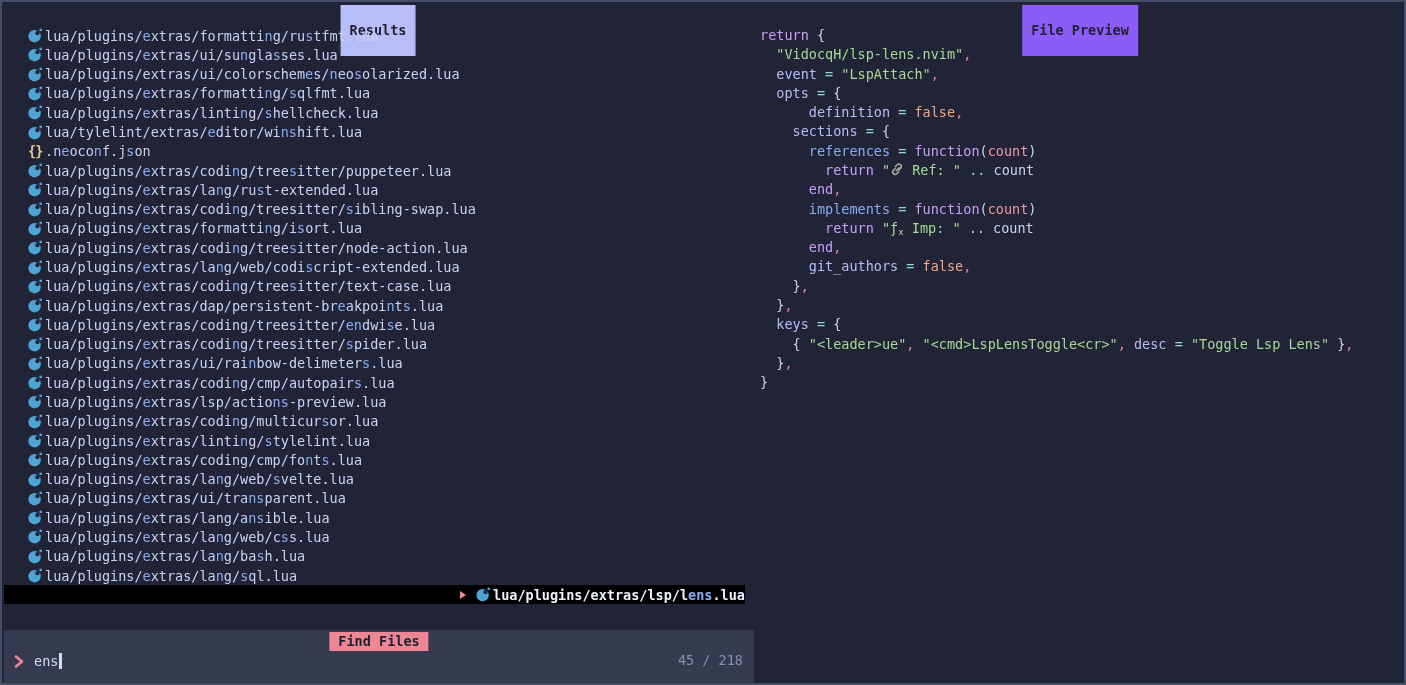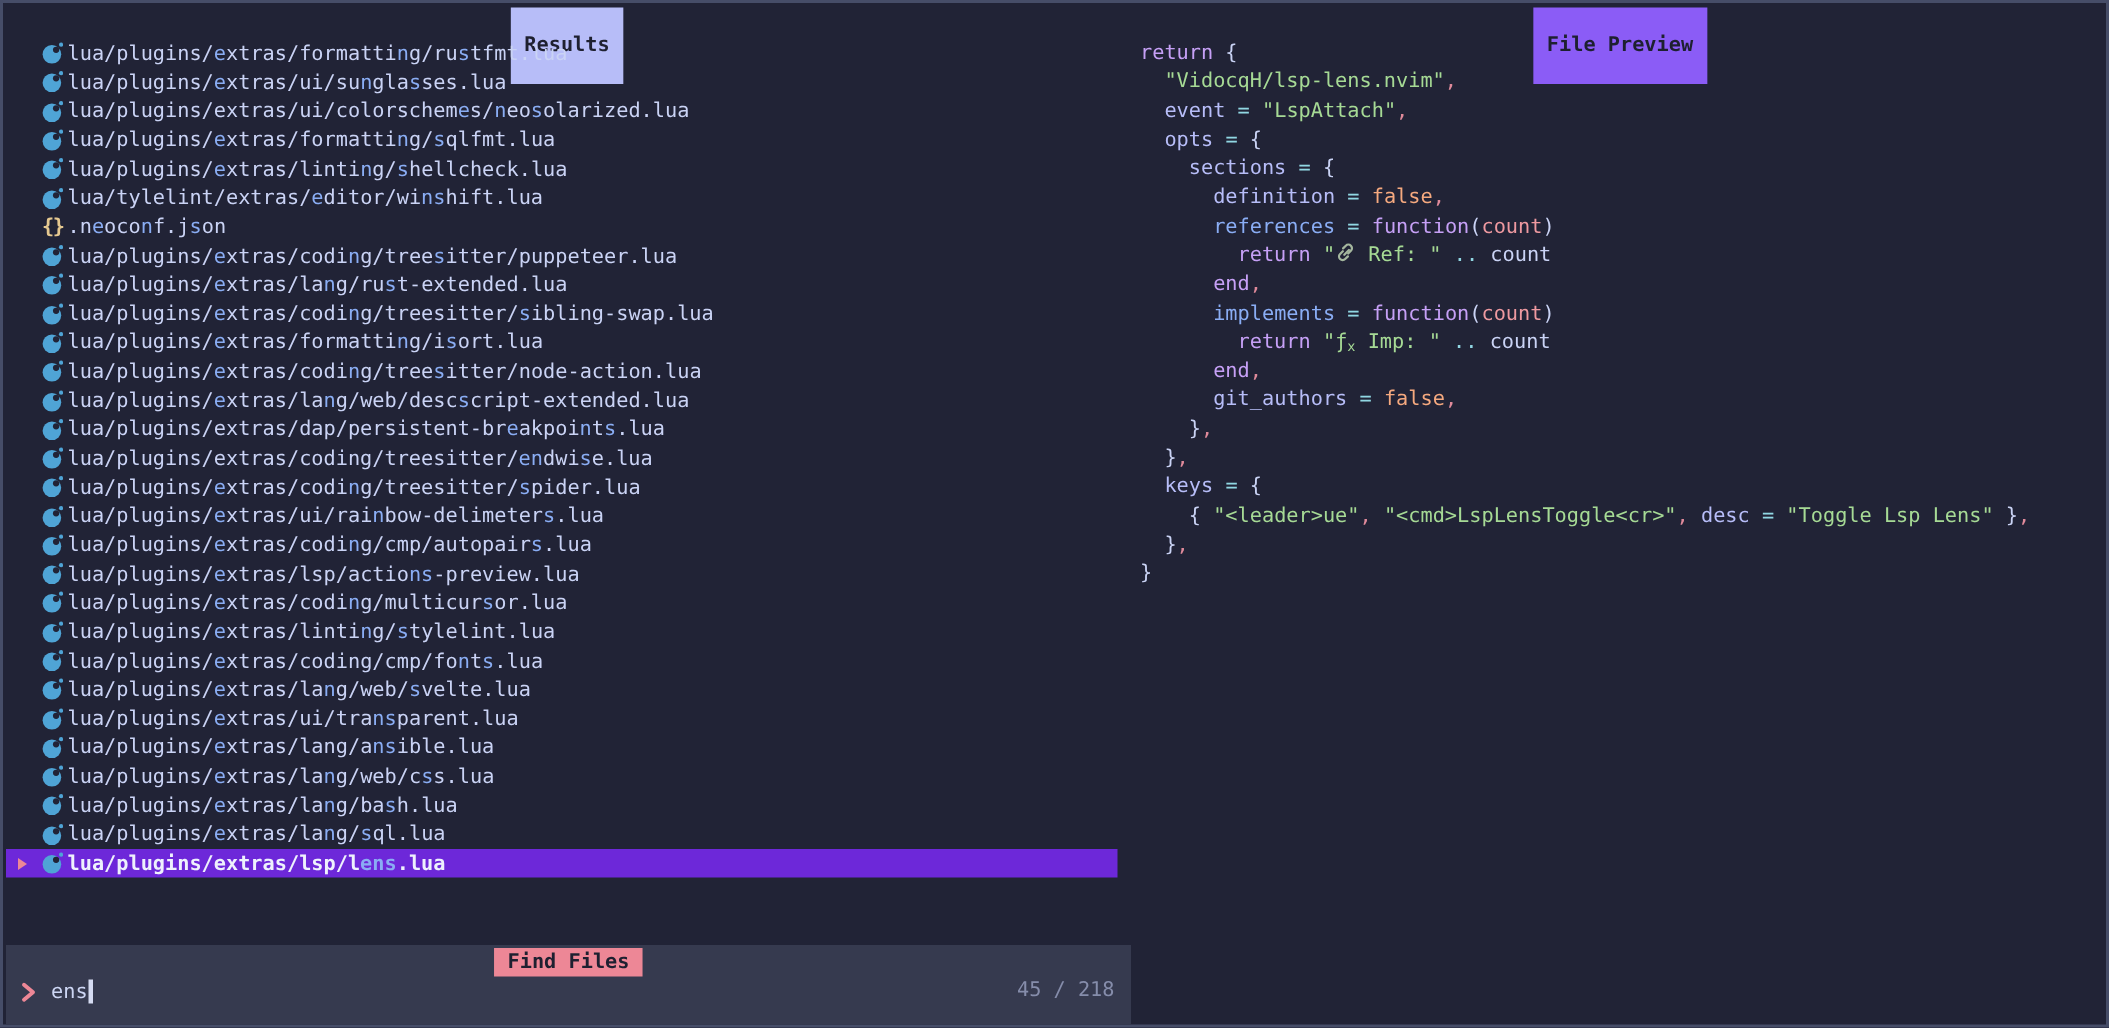--- a/index.html
+++ b/index.html
@@ -20,21 +20,21 @@
   }
   #results-title{left:50%;transform:translateX(-50%);}
   #preview-title{left:50%;transform:translateX(-50%);}
   #results-pane{position:absolute;left:0;top:0;width:752px;height:628px;}
   #preview-pane{position:absolute;left:752px;top:0;width:652px;height:683px;}
   #results-list{position:absolute;left:2px;top:24px;width:748px;}
   .row{
     height:19.29px;display:flex;align-items:center;
     padding-left:8px;width:733px;white-space:pre;
   }
-  .row.selected{background:#6d28d9;font-weight:bold;color:#eef1fd;}
+  .row.selected{background:#000000;font-weight:bold;color:#eef1fd;justify-content:flex-end;}
   .caret-slot{width:16px;display:inline-flex;align-items:center;flex:none;}
   .caret-tri{
     width:0;height:0;border-left:6px solid #ed8796;
     border-top:4.5px solid transparent;border-bottom:4.5px solid transparent;
   }
   .icon-slot{width:17px;flex:none;display:inline-flex;align-items:center;}
   .json-glyph{color:#e5c890;font-weight:bold;letter-spacing:-1px;}
   .m{color:#8aadf4;}
   .row.selected .m{color:#8aadf4;}
   #code{position:absolute;left:6px;top:24px;}
@@ -121,21 +121,26 @@
           </svg></span><span><span>lua/plugins/</span><span class="m">e</span><span>xtras/formatti</span><span class="m">n</span><span>g/i</span><span class="m">s</span><span>ort.lua</span></span></div>
       <div class="row"><span class="caret-slot"></span><span class="icon-slot"><svg width="14" height="15" viewBox="0 0 14 15">
             <circle cx="6.6" cy="8.2" r="6.2" fill="#4fa4d6"></circle>
             <circle cx="9.4" cy="5.2" r="2.1" fill="#212336"></circle>
             <circle cx="12.7" cy="1.8" r="1.4" fill="#4fa4d6"></circle>
           </svg></span><span><span>lua/plugins/</span><span class="m">e</span><span>xtras/codi</span><span class="m">n</span><span>g/tree</span><span class="m">s</span><span>itter/node-action.lua</span></span></div>
       <div class="row"><span class="caret-slot"></span><span class="icon-slot"><svg width="14" height="15" viewBox="0 0 14 15">
             <circle cx="6.6" cy="8.2" r="6.2" fill="#4fa4d6"></circle>
             <circle cx="9.4" cy="5.2" r="2.1" fill="#212336"></circle>
             <circle cx="12.7" cy="1.8" r="1.4" fill="#4fa4d6"></circle>
-          </svg></span><span><span>lua/plugins/</span><span class="m">e</span><span>xtras/la</span><span class="m">n</span><span>g/web/desc</span><span class="m">s</span><span>cript-extended.lua</span></span></div>
+          </svg></span><span><span>lua/plugins/</span><span class="m">e</span><span>xtras/la</span><span class="m">n</span><span>g/web/codi</span><span class="m">s</span><span>cript-extended.lua</span></span></div>
+      <div class="row"><span class="caret-slot"></span><span class="icon-slot"><svg width="14" height="15" viewBox="0 0 14 15">
+            <circle cx="6.6" cy="8.2" r="6.2" fill="#4fa4d6"></circle>
+            <circle cx="9.4" cy="5.2" r="2.1" fill="#212336"></circle>
+            <circle cx="12.7" cy="1.8" r="1.4" fill="#4fa4d6"></circle>
+          </svg></span><span><span>lua/plugins/</span><span class="m">e</span><span>xtras/codi</span><span class="m">n</span><span>g/tree</span><span class="m">s</span><span>itter/text-case.lua</span></span></div>
       <div class="row"><span class="caret-slot"></span><span class="icon-slot"><svg width="14" height="15" viewBox="0 0 14 15">
             <circle cx="6.6" cy="8.2" r="6.2" fill="#4fa4d6"></circle>
             <circle cx="9.4" cy="5.2" r="2.1" fill="#212336"></circle>
             <circle cx="12.7" cy="1.8" r="1.4" fill="#4fa4d6"></circle>
           </svg></span><span><span>lua/plugins/extras/dap/persistent-br</span><span class="m">e</span><span>akpoi</span><span class="m">n</span><span>t</span><span class="m">s</span><span>.lua</span></span></div>
       <div class="row"><span class="caret-slot"></span><span class="icon-slot"><svg width="14" height="15" viewBox="0 0 14 15">
             <circle cx="6.6" cy="8.2" r="6.2" fill="#4fa4d6"></circle>
             <circle cx="9.4" cy="5.2" r="2.1" fill="#212336"></circle>
             <circle cx="12.7" cy="1.8" r="1.4" fill="#4fa4d6"></circle>
           </svg></span><span><span>lua/plugins/extras/coding/treesitter/</span><span class="m">en</span><span>dwi</span><span class="m">s</span><span>e.lua</span></span></div>
@@ -212,22 +217,22 @@
     </div>
 </div>
 
 <div id="preview-pane">
   <span class="badge" id="preview-title" style="background:#8b5cf6;">File Preview</span>
   <div id="code">
       <div class="cl"><span class="kw">return</span><span class="txt"> {</span></div>
       <div class="cl"><span class="txt">  </span><span class="str">"VidocqH/lsp-lens.nvim"</span><span class="com">,</span></div>
       <div class="cl"><span class="txt">  </span><span class="fld">event</span><span class="txt"> </span><span class="op">=</span><span class="txt"> </span><span class="str">"LspAttach"</span><span class="com">,</span></div>
       <div class="cl"><span class="txt">  </span><span class="fld">opts</span><span class="txt"> </span><span class="op">=</span><span class="txt"> {</span></div>
+      <div class="cl"><span class="txt">      </span><span class="fld">definition</span><span class="txt"> </span><span class="op">=</span><span class="txt"> </span><span class="boo">false</span><span class="com">,</span></div>
       <div class="cl"><span class="txt">    </span><span class="fld">sections</span><span class="txt"> </span><span class="op">=</span><span class="txt"> {</span></div>
-      <div class="cl"><span class="txt">      </span><span class="fld">definition</span><span class="txt"> </span><span class="op">=</span><span class="txt"> </span><span class="boo">false</span><span class="com">,</span></div>
       <div class="cl"><span class="txt">      </span><span class="fn">references</span><span class="txt"> </span><span class="op">=</span><span class="txt"> </span><span class="kw">function</span><span class="txt">(</span><span class="par">count</span><span class="txt">)</span></div>
       <div class="cl"><span class="txt">        </span><span class="kw">return</span><span class="txt"> </span><span class="str">"</span><span style="display: inline-block;"><svg width="14" height="15" viewBox="0 0 14 15" class="str-icon">
             <g fill="none" stroke="#a5b79e" stroke-width="1.5" stroke-linecap="round">
               <path d="M6.2 8.8 L9.3 5.7"></path>
               <path d="M5.2 6.5 L3.4 8.3 a2.4 2.4 0 0 0 3.4 3.4 L8.6 9.9"></path>
               <path d="M8.8 8 L10.6 6.2 a2.4 2.4 0 0 0 -3.4 -3.4 L5.4 4.6"></path>
             </g>
           </svg></span><span class="str"> Ref: "</span><span class="txt"> </span><span class="op">..</span><span class="txt"> count</span></div>
       <div class="cl"><span class="txt">      </span><span class="kw">end</span><span class="com">,</span></div>
       <div class="cl"><span class="txt">      </span><span class="fn">implements</span><span class="txt"> </span><span class="op">=</span><span class="txt"> </span><span class="kw">function</span><span class="txt">(</span><span class="par">count</span><span class="txt">)</span></div>

